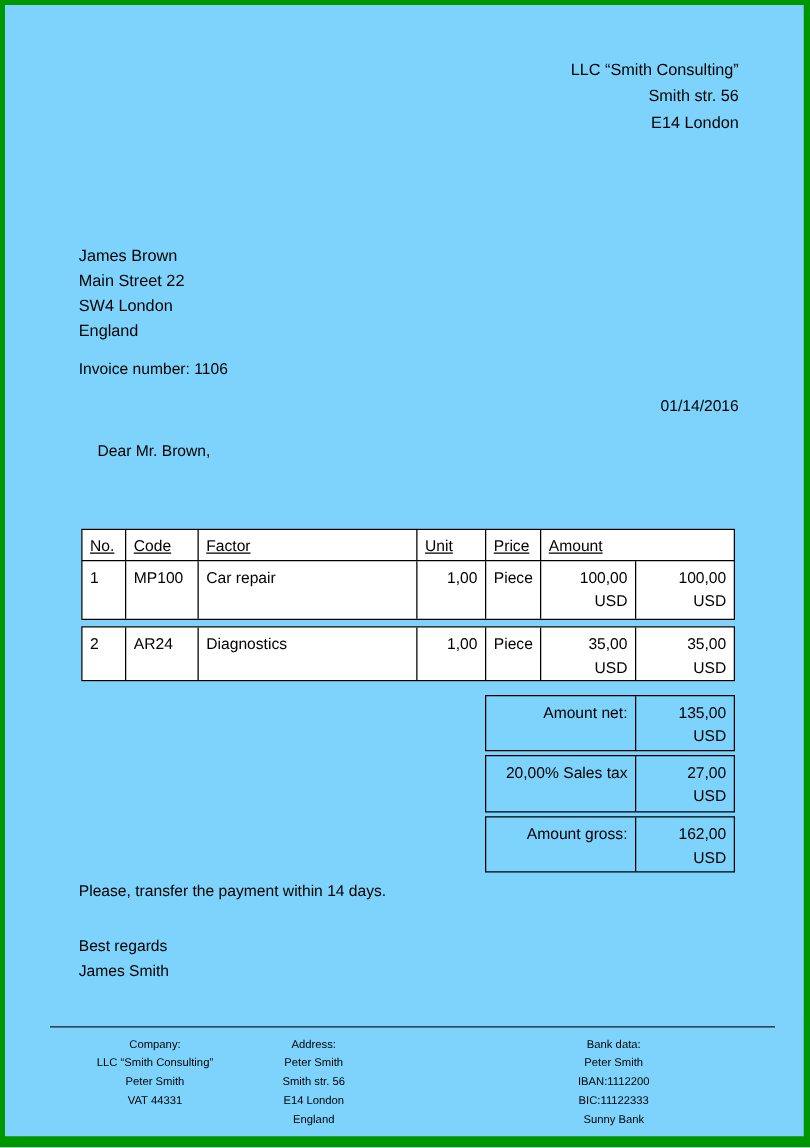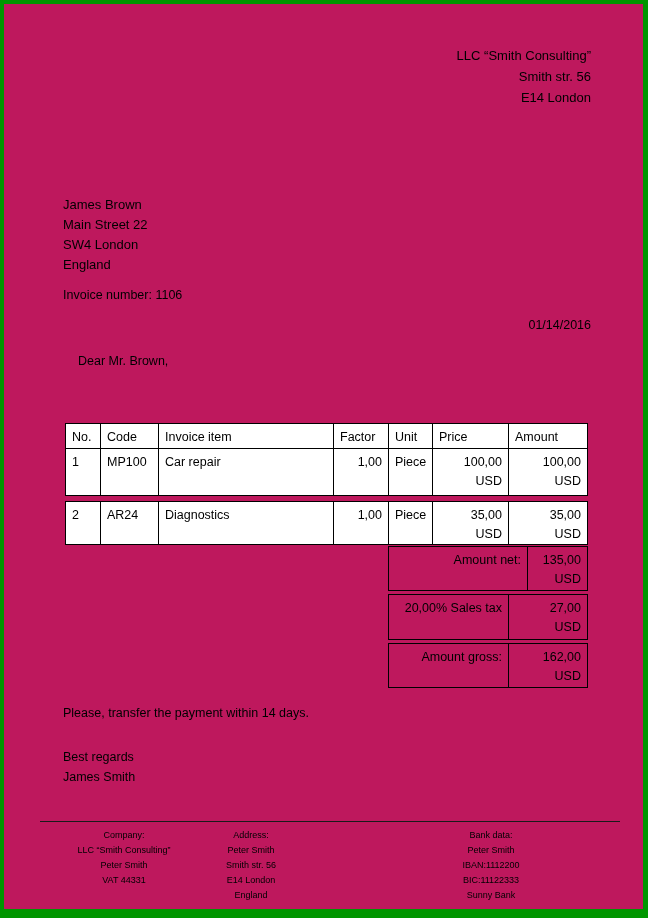--- a/index.html
+++ b/index.html
@@ -5,21 +5,21 @@
   * { margin: 0; padding: 0; box-sizing: border-box; }
   html, body { background: #ffffff; }
   body {
     font-family: "Liberation Sans", "DejaVu Sans", sans-serif;
     color: #000000;
   }
   .page {
     position: relative;
     width: 648px;
     height: 918px;
-    background: #be185d;
+    background: #7dd3fc;
     border-style: solid;
     border-color: #009600;
     border-width: 4px 5px 9px 4px;
     overflow: hidden;
   }
 
   
   .company-header {
     position: absolute;
     top: 41px;
@@ -88,40 +88,40 @@
     grid-template-columns: 35px 58px 175px 55px 44px 76px 1fr;
     border: 1px solid #000000;
     background: #ffffff;
   }
   .t-row > div {
     padding: 4px 6px 0 6px;
     line-height: 19px;
     overflow: hidden;
   }
   .t-row > div:not(:last-child) { border-right: 1px solid #000000; }
-  .head-row { height: 26px; }
+  .head-row { height: 26px; text-decoration: underline; }
   .item-row1 { height: 48px; margin-top: -1px; }
   .item-row2 { height: 44px; margin-top: 5px; }
   .num-cell { text-align: right; }
   .cur-line { text-align: right; }
 
   .totals-row {
     display: grid;
     grid-template-columns: 120px 1fr;
     border: 1px solid #000000;
     width: 200px;
     margin-left: 323px;
   }
   .totals-row > div {
     padding: 4px 6px 0 6px;
     line-height: 19px;
     text-align: right;
   }
   .totals-row > div:first-child { border-right: 1px solid #000000; }
-  .tr-net   { height: 45px; margin-top: 1px; padding-left: 19px; }
+  .tr-net   { height: 45px; margin-top: 11px; }
   .tr-tax   { height: 46px; margin-top: 3px; }
   .tr-gross { height: 45px; margin-top: 3px; }
 
   .payment-note {
     position: absolute;
     left: 59px;
     top: 702px;
     font-size: 12.5px;
   }
 
@@ -176,21 +176,20 @@
   <div class="invoice-number">Invoice number: 1106</div>
   <div class="invoice-date">01/14/2016</div>
 
   <div class="salutation">Dear Mr. Brown,</div>
 
   <div class="inv-table">
 
     <div class="t-row head-row">
       <div>No.</div>
       <div>Code</div>
-      <div>Invoice item</div>
       <div>Factor</div>
       <div>Unit</div>
       <div>Price</div>
       <div>Amount</div>
     </div>
 
     <div class="t-row item-row1">
       <div>1</div>
       <div>MP100</div>
       <div>Car repair</div>

